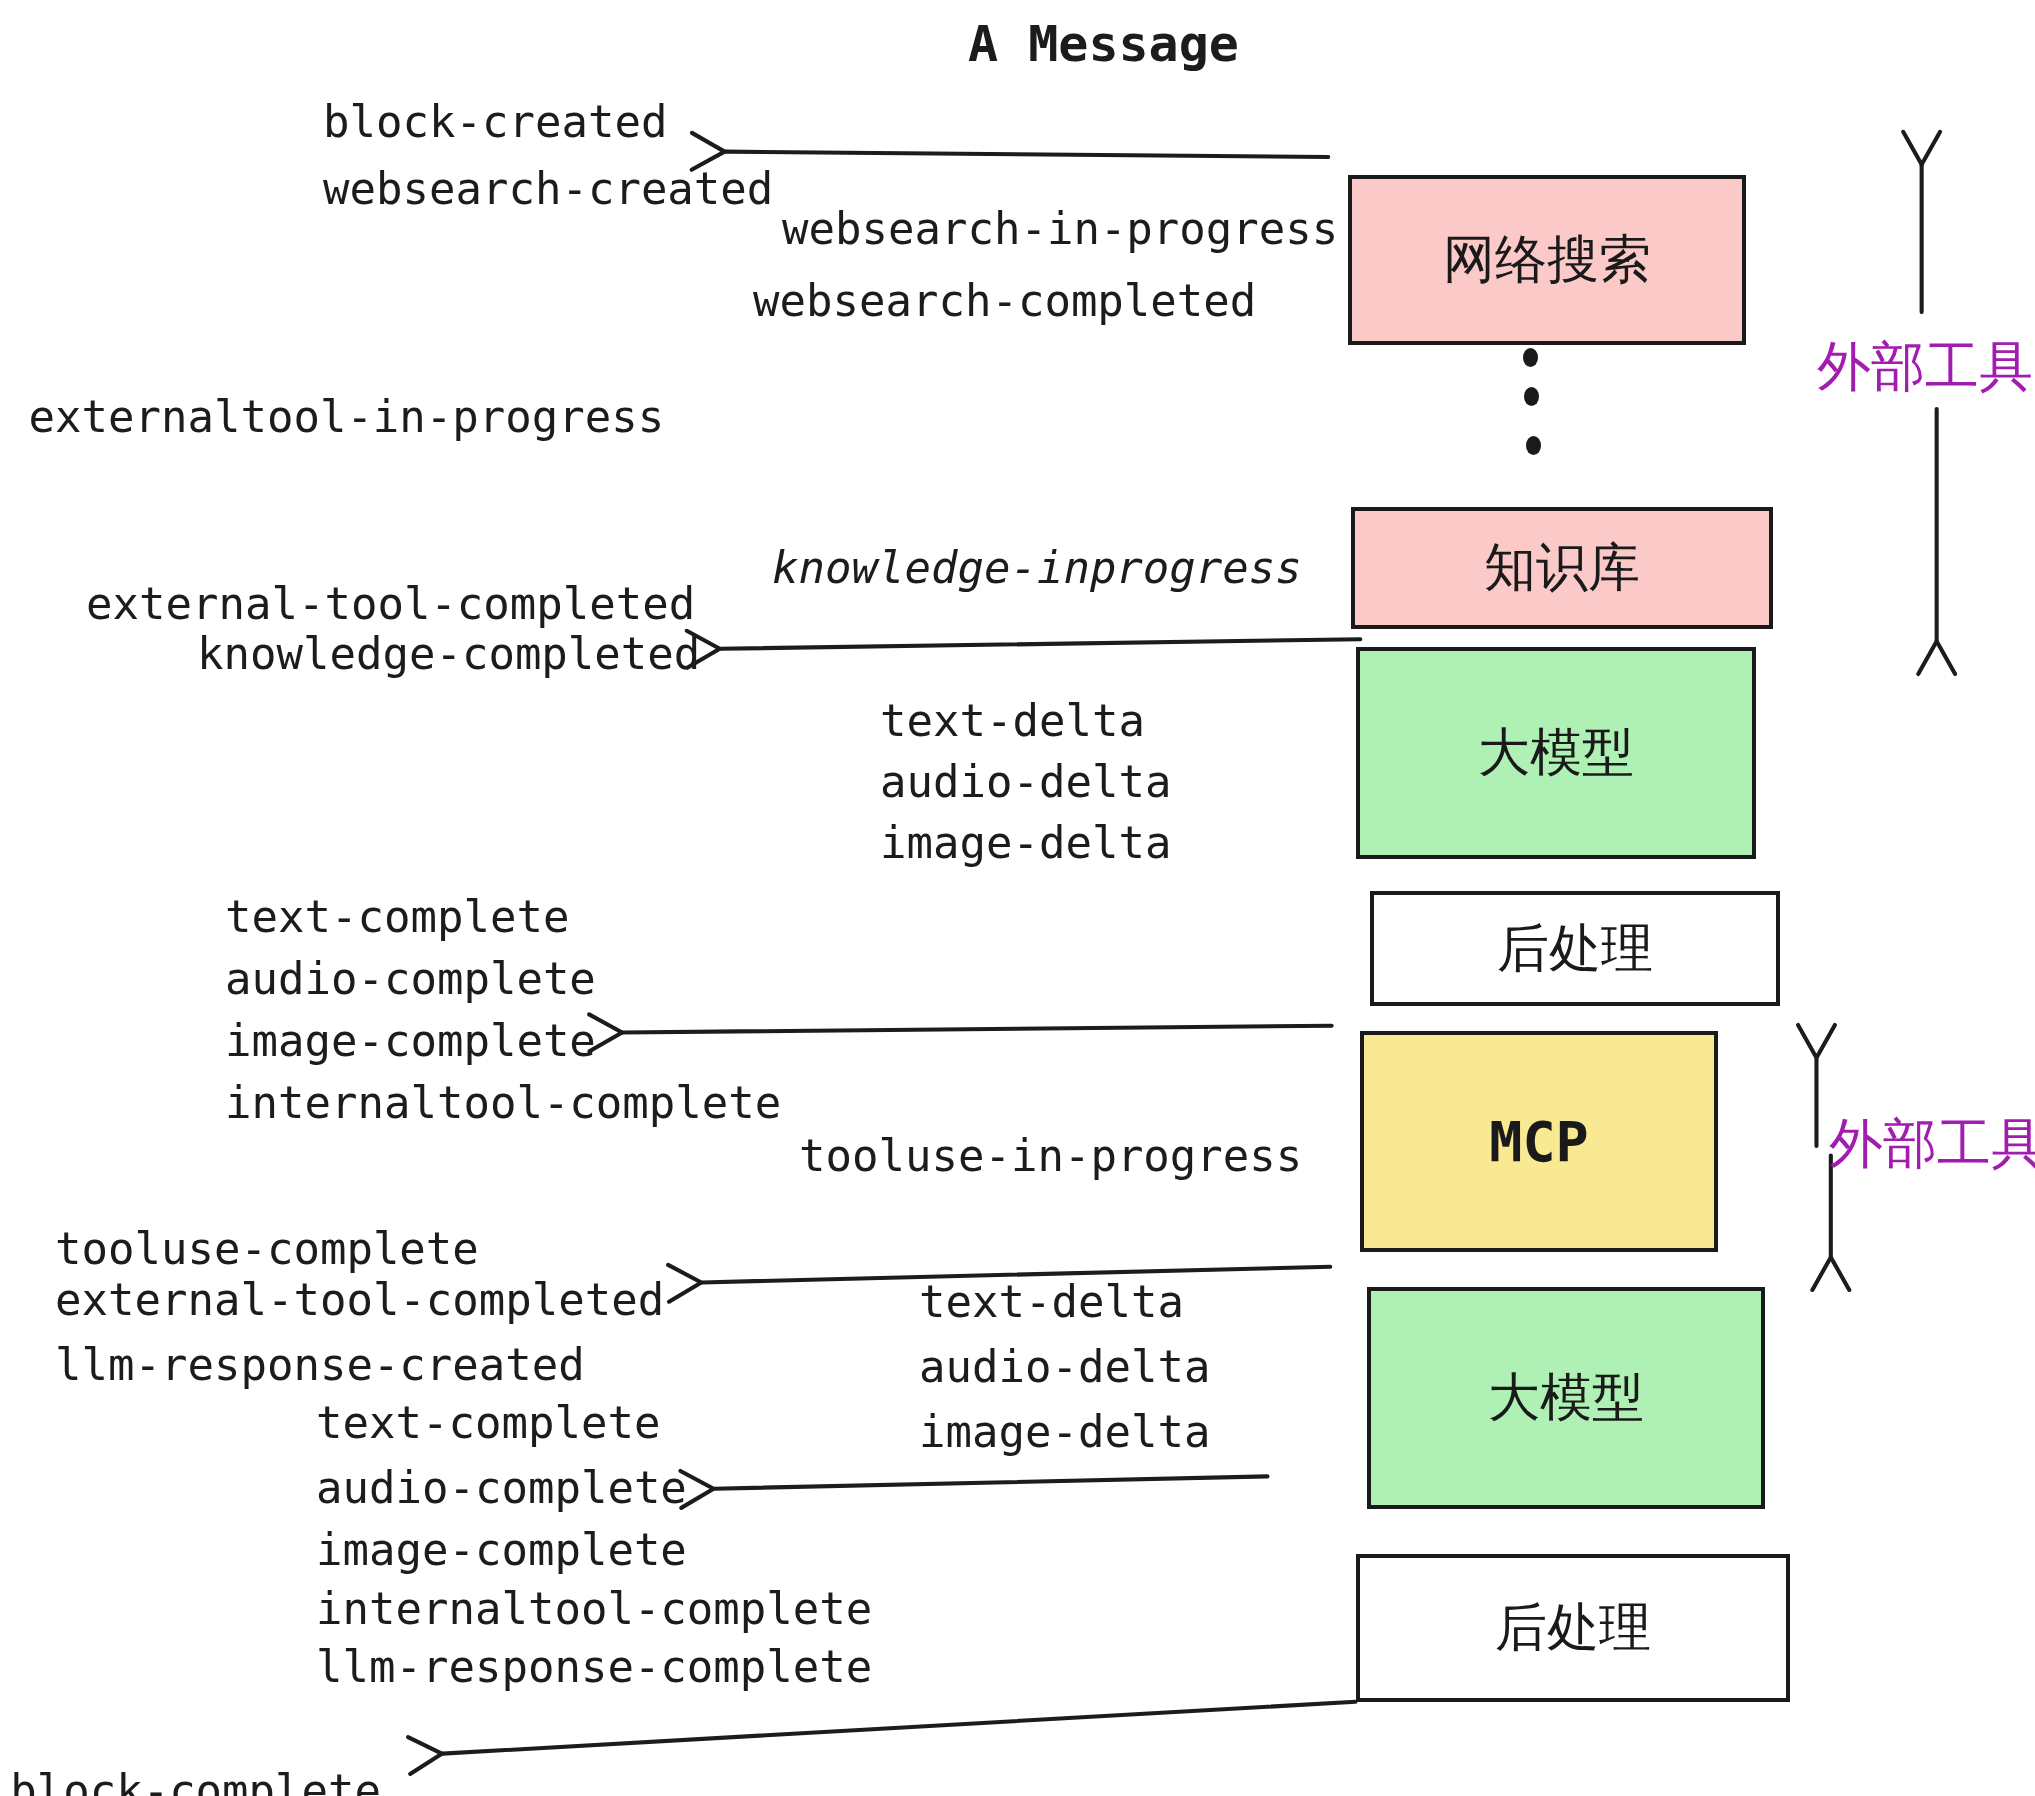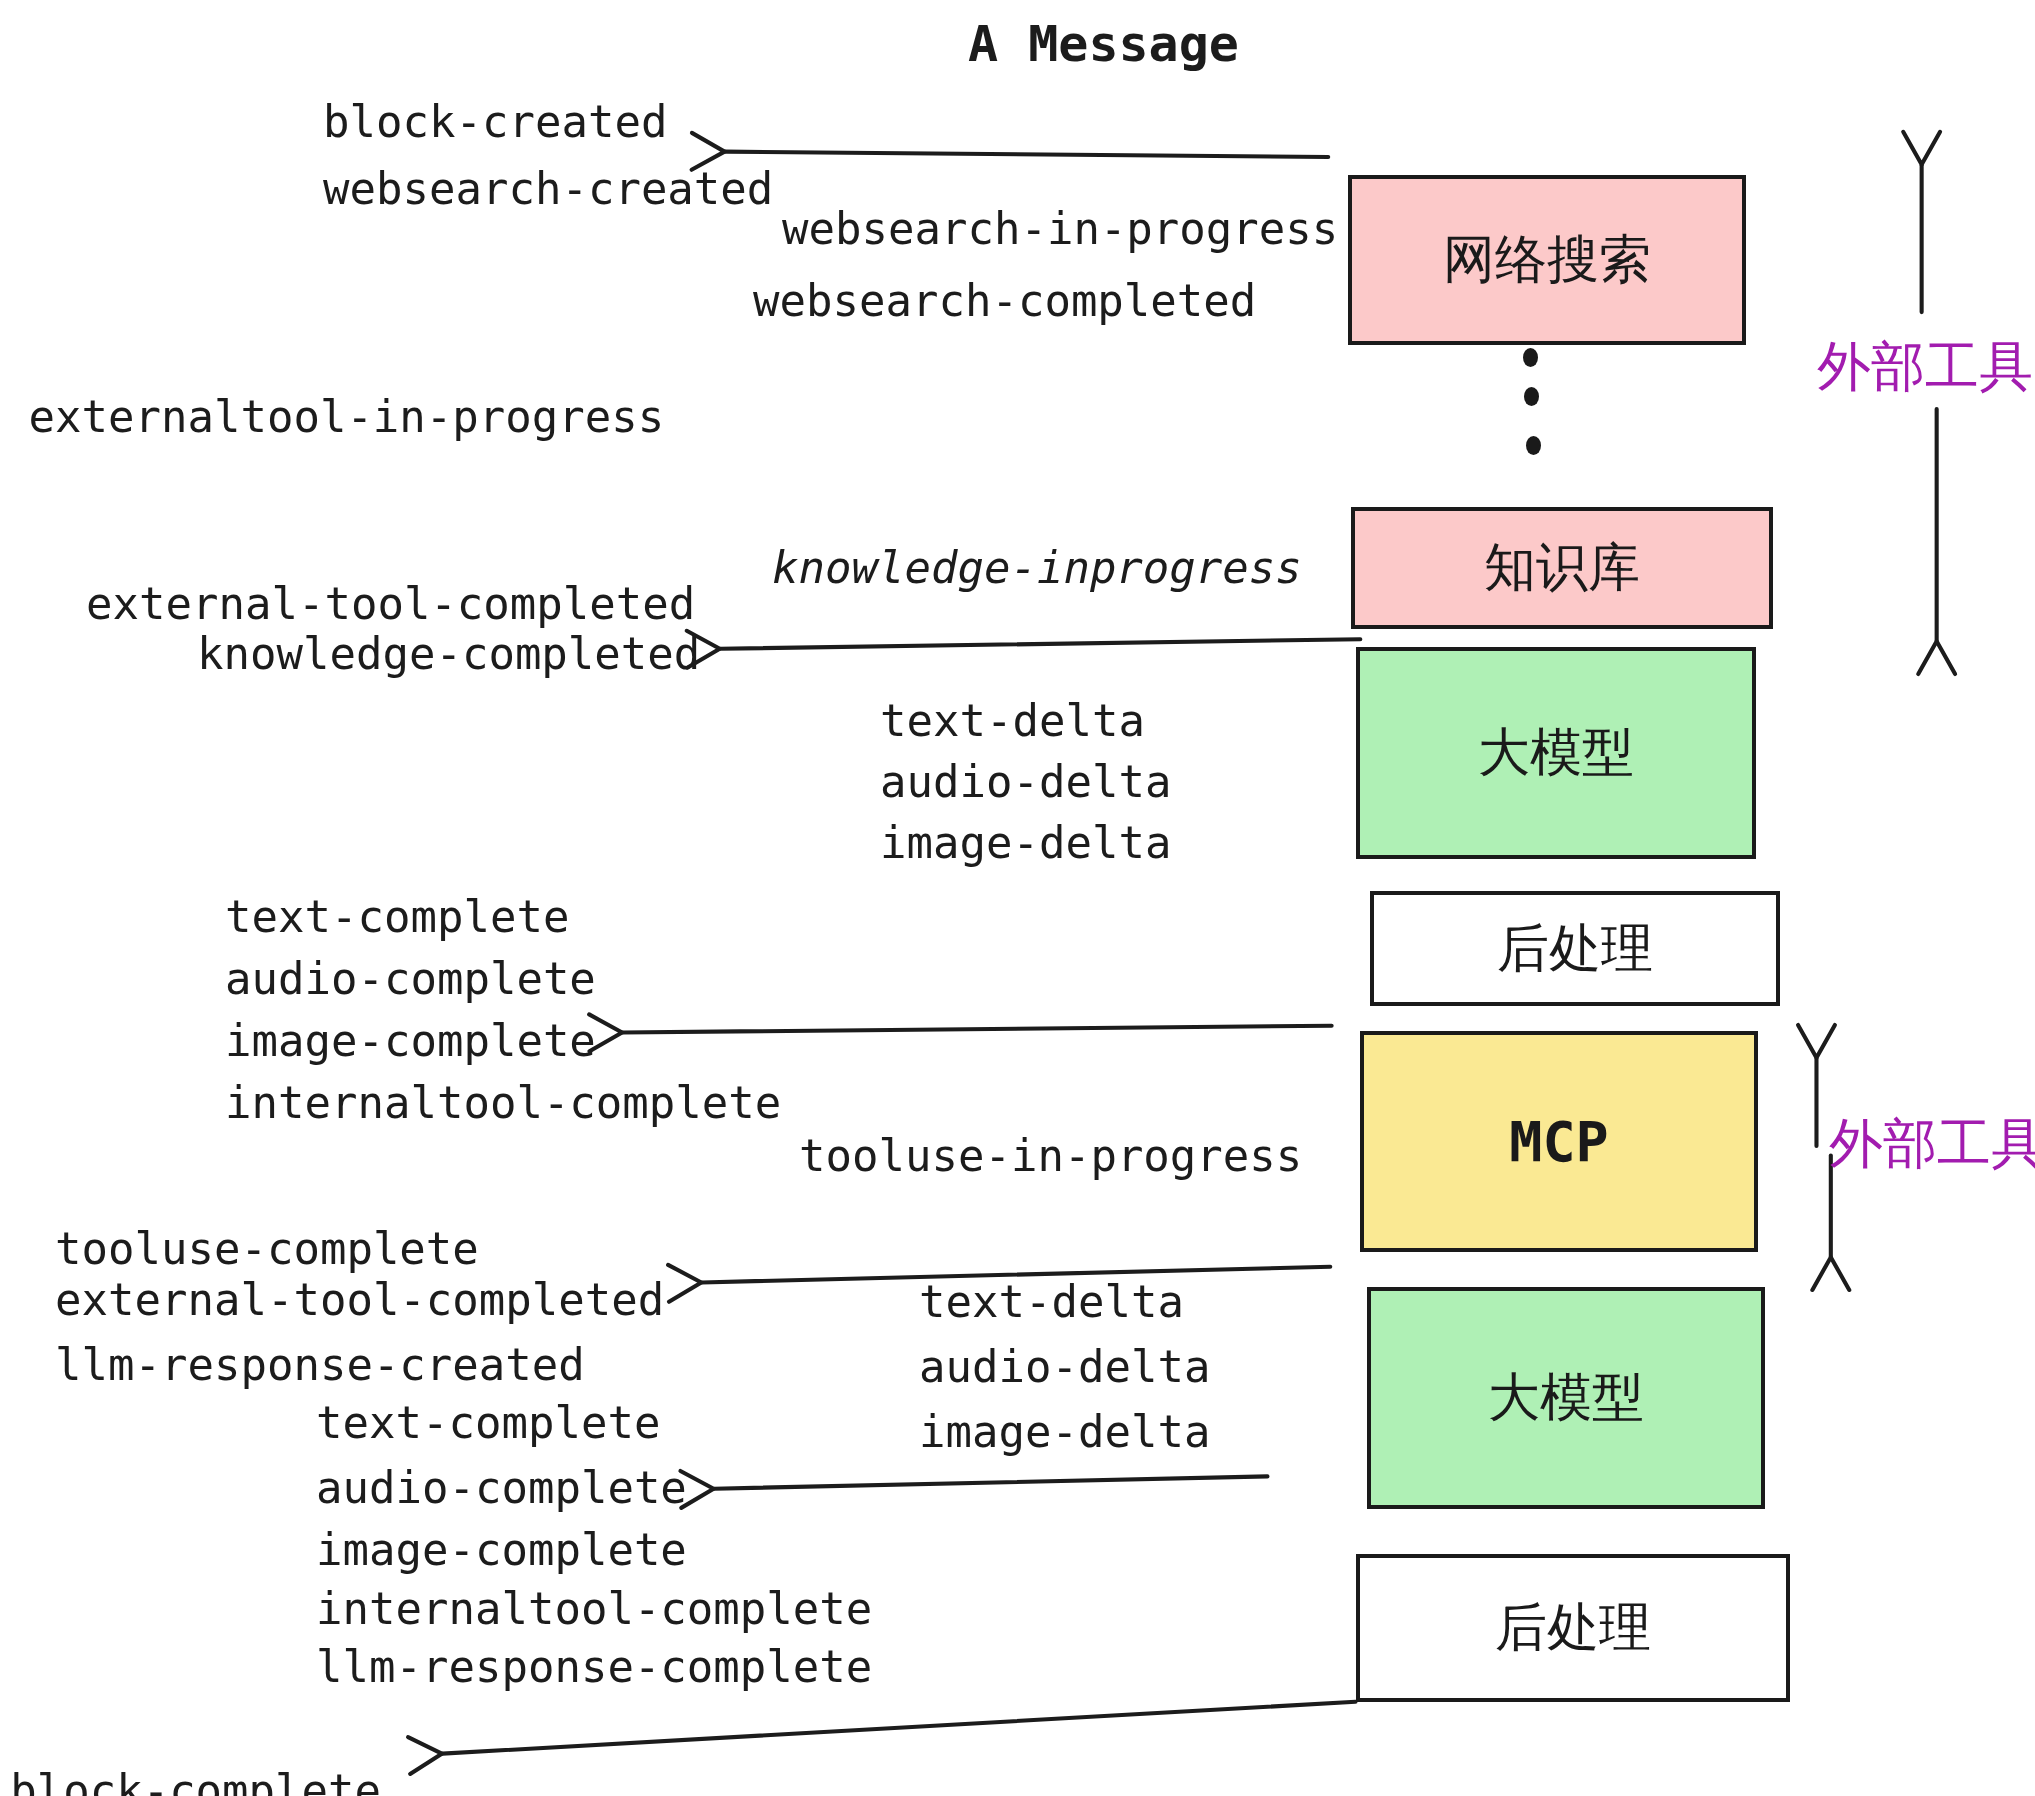--- a/index.html
+++ b/index.html
@@ -78,21 +78,21 @@
       <line x1="2681" y1="1692" x2="2681" y2="1840" marker-end="url(#ah)"></line>
     </g>
   </svg>
 
   <div class="title" style="left:968px; top:15px;">A Message</div>
 
   <div class="box pink" style="left:1348px; top:175px; width:398px; height:170px;">网络搜索</div>
   <div class="box pink" style="left:1351px; top:507px; width:422px; height:122px;">知识库</div>
   <div class="box green" style="left:1356px; top:647px; width:400px; height:212px;">大模型</div>
   <div class="box white" style="left:1370px; top:891px; width:410px; height:115px;">后处理</div>
-  <div class="box yellow mono" style="left:1360px; top:1031px; width:398px; height:221px;">MCP</div>
+  <div class="box yellow mono" style="left:1360px; top:1031px; width:358px; height:221px;">MCP</div>
   <div class="box green" style="left:1367px; top:1287px; width:398px; height:222px;">大模型</div>
   <div class="box white" style="left:1356px; top:1554px; width:434px; height:148px;">后处理</div>
 
   <span class="dot" style="left:1523px; top:348px;"></span>
   <span class="dot" style="left:1524px; top:387px;"></span>
   <span class="dot" style="left:1526px; top:436px;"></span>
 
   <div class="side-label" style="left:1817px; top:331px;">外部工具</div>
   <div class="side-label" style="left:1829px; top:1108px;">外部工具</div>
 

